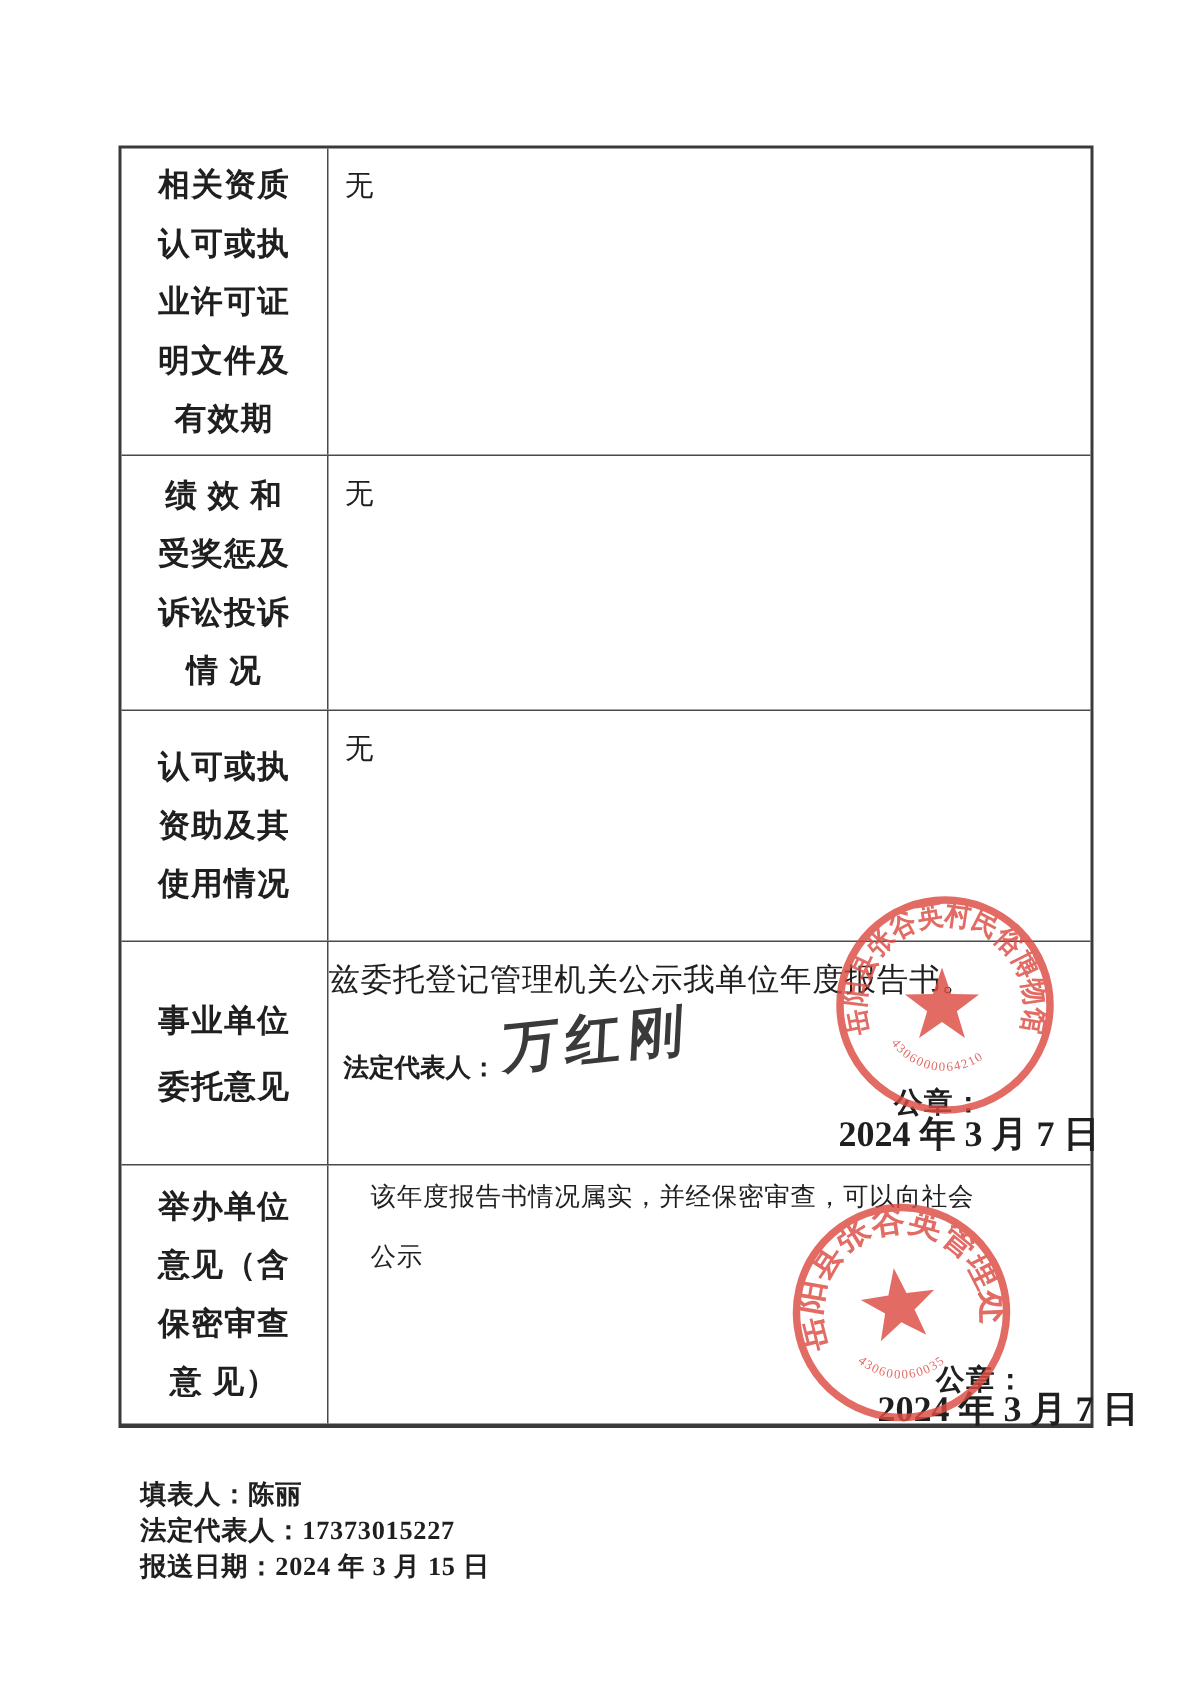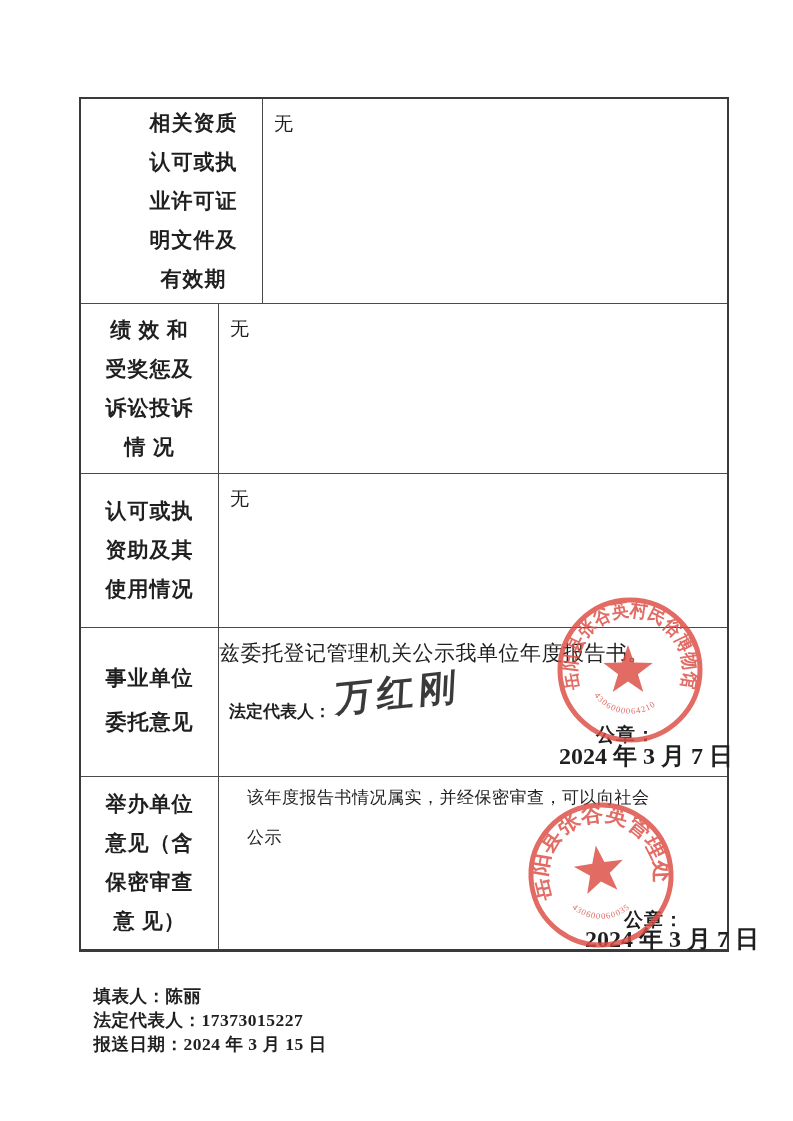--- a/index.html
+++ b/index.html
@@ -7,27 +7,27 @@
        font-family:"Liberation Serif","DejaVu Serif",serif;color:#1f1f1f;}
 
   .page{position:absolute;left:0;top:0;width:793px;height:1121px;background:#ffffff;overflow:hidden;}
 
   
   .form-table{position:absolute;left:79px;top:97px;width:650px;height:855px;
               border:2px solid #3a3a3a;border-bottom-width:3px;box-sizing:border-box;
               background:transparent;z-index:1;}
   .t-row{display:flex;border-bottom:1px solid #4a4a4a;box-sizing:border-box;}
   .t-row:last-child{border-bottom:none;gap:28px;}
-  .r1{height:205px;padding-left:44px;} .r2{height:170px;} .r3{height:154px;} .r4{height:149px;} .r5{height:172px;}
+  .r1{height:205px;} .r2{height:170px;} .r3{height:154px;} .r4{height:149px;} .r5{height:172px;}
 
   .t-label{width:138px;border-right:1px solid #4a4a4a;box-sizing:border-box;
            display:flex;flex-direction:column;align-items:center;justify-content:center;
            font-size:21px;font-weight:600;letter-spacing:1px;}
   .t-label span{line-height:39px;white-space:pre;}
-  .r4 .t-label span{line-height:44px;font-family:Liberation Mono, monospace;}
+  .r4 .t-label span{line-height:44px;}
 
   .t-content{flex:1;position:relative;font-size:21px;}
   .nil-value{position:absolute;left:11px;top:12px;font-size:19px;}
 
   .statement-line{position:absolute;left:0;font-size:21px;letter-spacing:.5px;white-space:pre;}
   .r5 .statement-line{font-size:17px;}
 
   .legal-rep{position:absolute;left:10px;top:72px;font-size:17px;font-weight:600;}
   .signature{position:absolute;left:116px;top:40px;font-size:37px;font-weight:600;color:#2a2a2a;
              transform:rotate(-6deg) skewX(-9deg);letter-spacing:5px;opacity:.92;}

